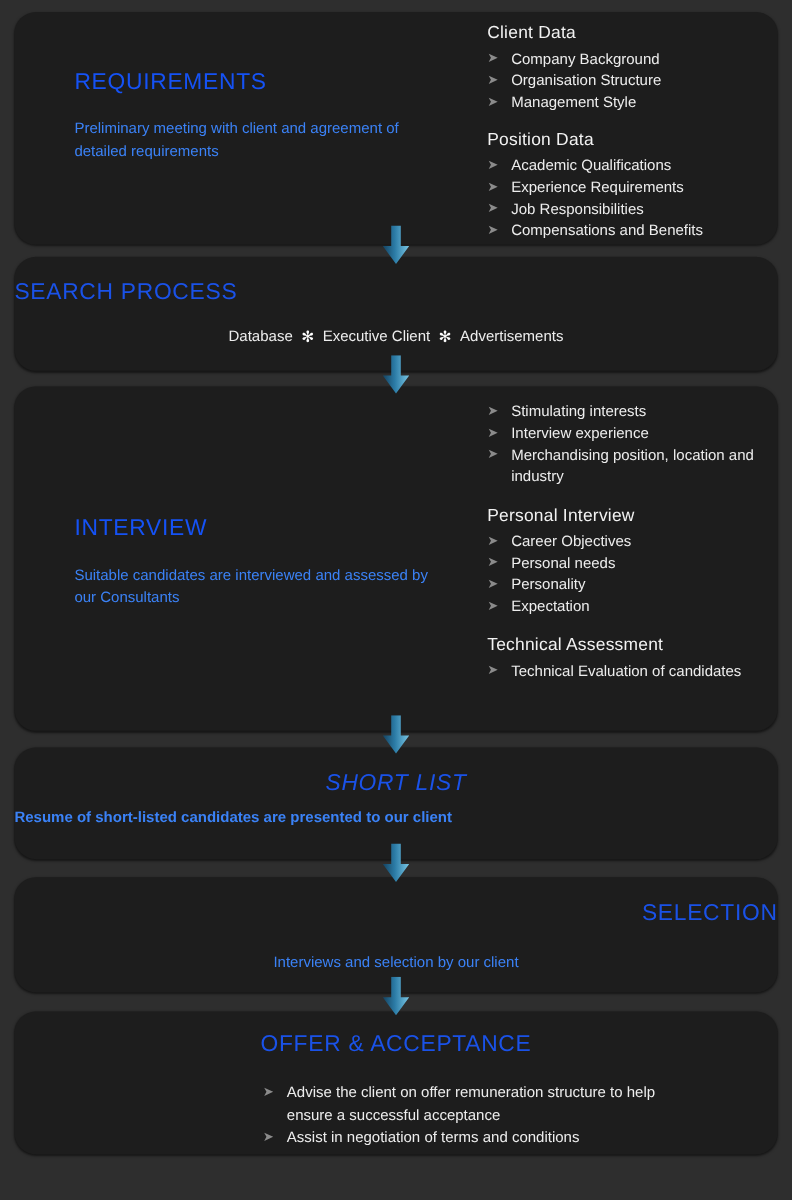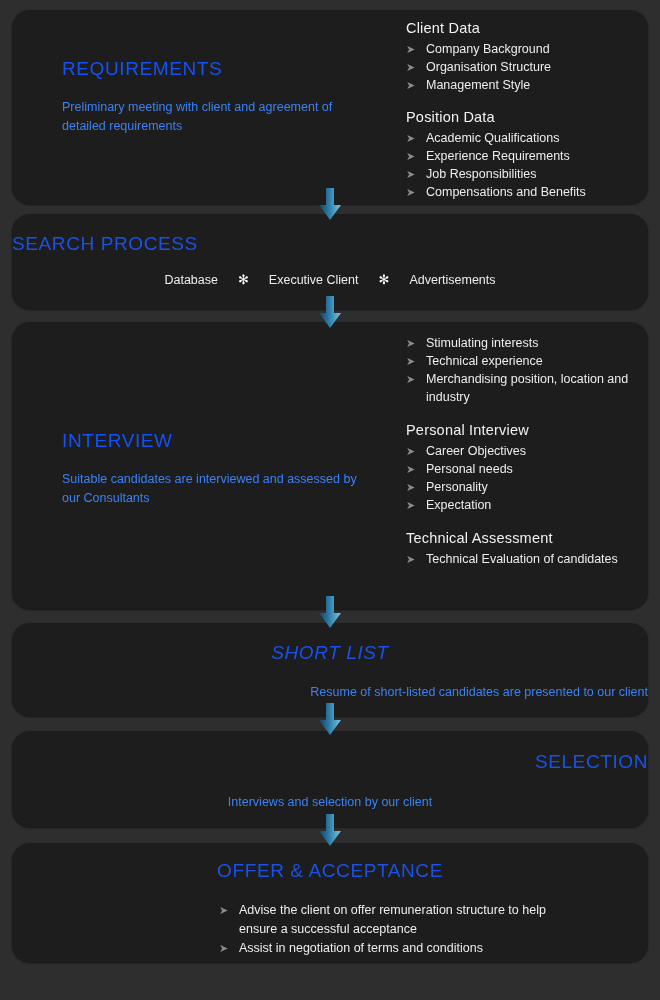--- a/index.html
+++ b/index.html
@@ -92,22 +92,22 @@
   #req-right .group { margin-bottom: 13px; }
   #req-right .group:last-child { margin-bottom: 0; }
   #req-right .group-head { margin-bottom: 2px; }
 
   
   #panel-search { top: 214px; height: 95px; }
   #panel-search .section-title { text-align: left; margin-top: 19px; }
   .search-row {
     display: flex;
     justify-content: center;
-    align-items: flex-start;
-    gap: 20px;
+    align-items: center;
+    gap: 7px;
     margin-top: 18px;
   }
   .search-row .chip {
     color: #ededed;
     font-size: 12.5px;
   }
   .search-row .sep-icon {
     color: #ffffff;
     font-size: 13px;
     line-height: 13px;
@@ -118,21 +118,21 @@
   #int-left { position: absolute; left: 50px; top: 108px; width: 300px; }
   #int-left .section-title { display: block; margin-bottom: 18px; }
   #int-right { position: absolute; left: 394px; top: 12px; width: 240px; }
   #int-right .group { margin-bottom: 14px; }
   #int-right .group:last-child { margin-bottom: 0; }
   #int-right .group-head { margin-bottom: 2px; }
 
   
   #panel-shortlist { top: 623px; height: 93px; }
   #panel-shortlist .section-title { text-align: center; margin-top: 19px; font-style: italic; }
-  #panel-shortlist .body-text { text-align: right; margin-top: 19px; }
+  #panel-shortlist .body-text { text-align: left; margin-top: 8px; font-weight: bold; }
 
   
   #panel-selection { top: 731px; height: 96px; }
   #panel-selection .section-title { text-align: right; margin-top: 20px; }
   #panel-selection .body-text { text-align: center; margin-top: 20px; }
 
   
   #panel-offer { top: 843px; height: 119px; }
   #panel-offer .section-title { text-align: center; margin-top: 17px; }
   #offer-bullets { margin: 19px 0 0 207px; width: 360px; }
@@ -250,21 +250,21 @@
     <div id="int-right">
 
       <div class="group">
         <ul class="bullets">
           <li>
             <span class="bullet-icon">➤</span>
             <span>Stimulating interests</span>
           </li>
           <li>
             <span class="bullet-icon">➤</span>
-            <span>Technical experience</span>
+            <span>Interview experience</span>
           </li>
           <li>
             <span class="bullet-icon">➤</span>
             <span>Merchandising position, location and industry</span>
           </li>
         </ul>
       </div>
 
       <div class="group">
         <div class="group-head">Personal Interview</div>

